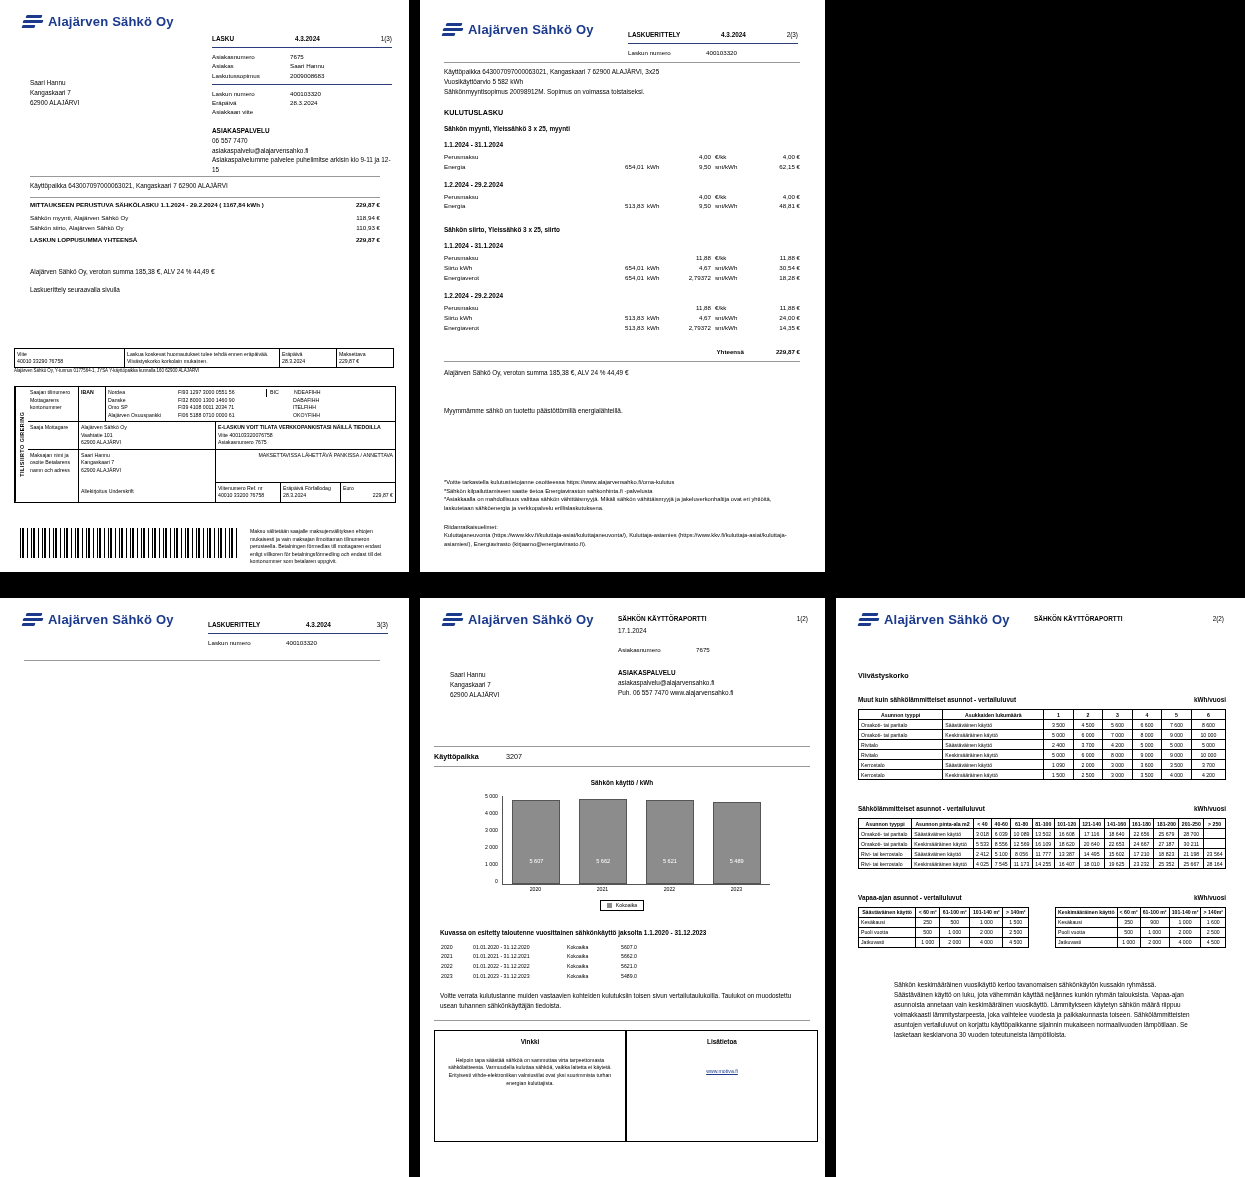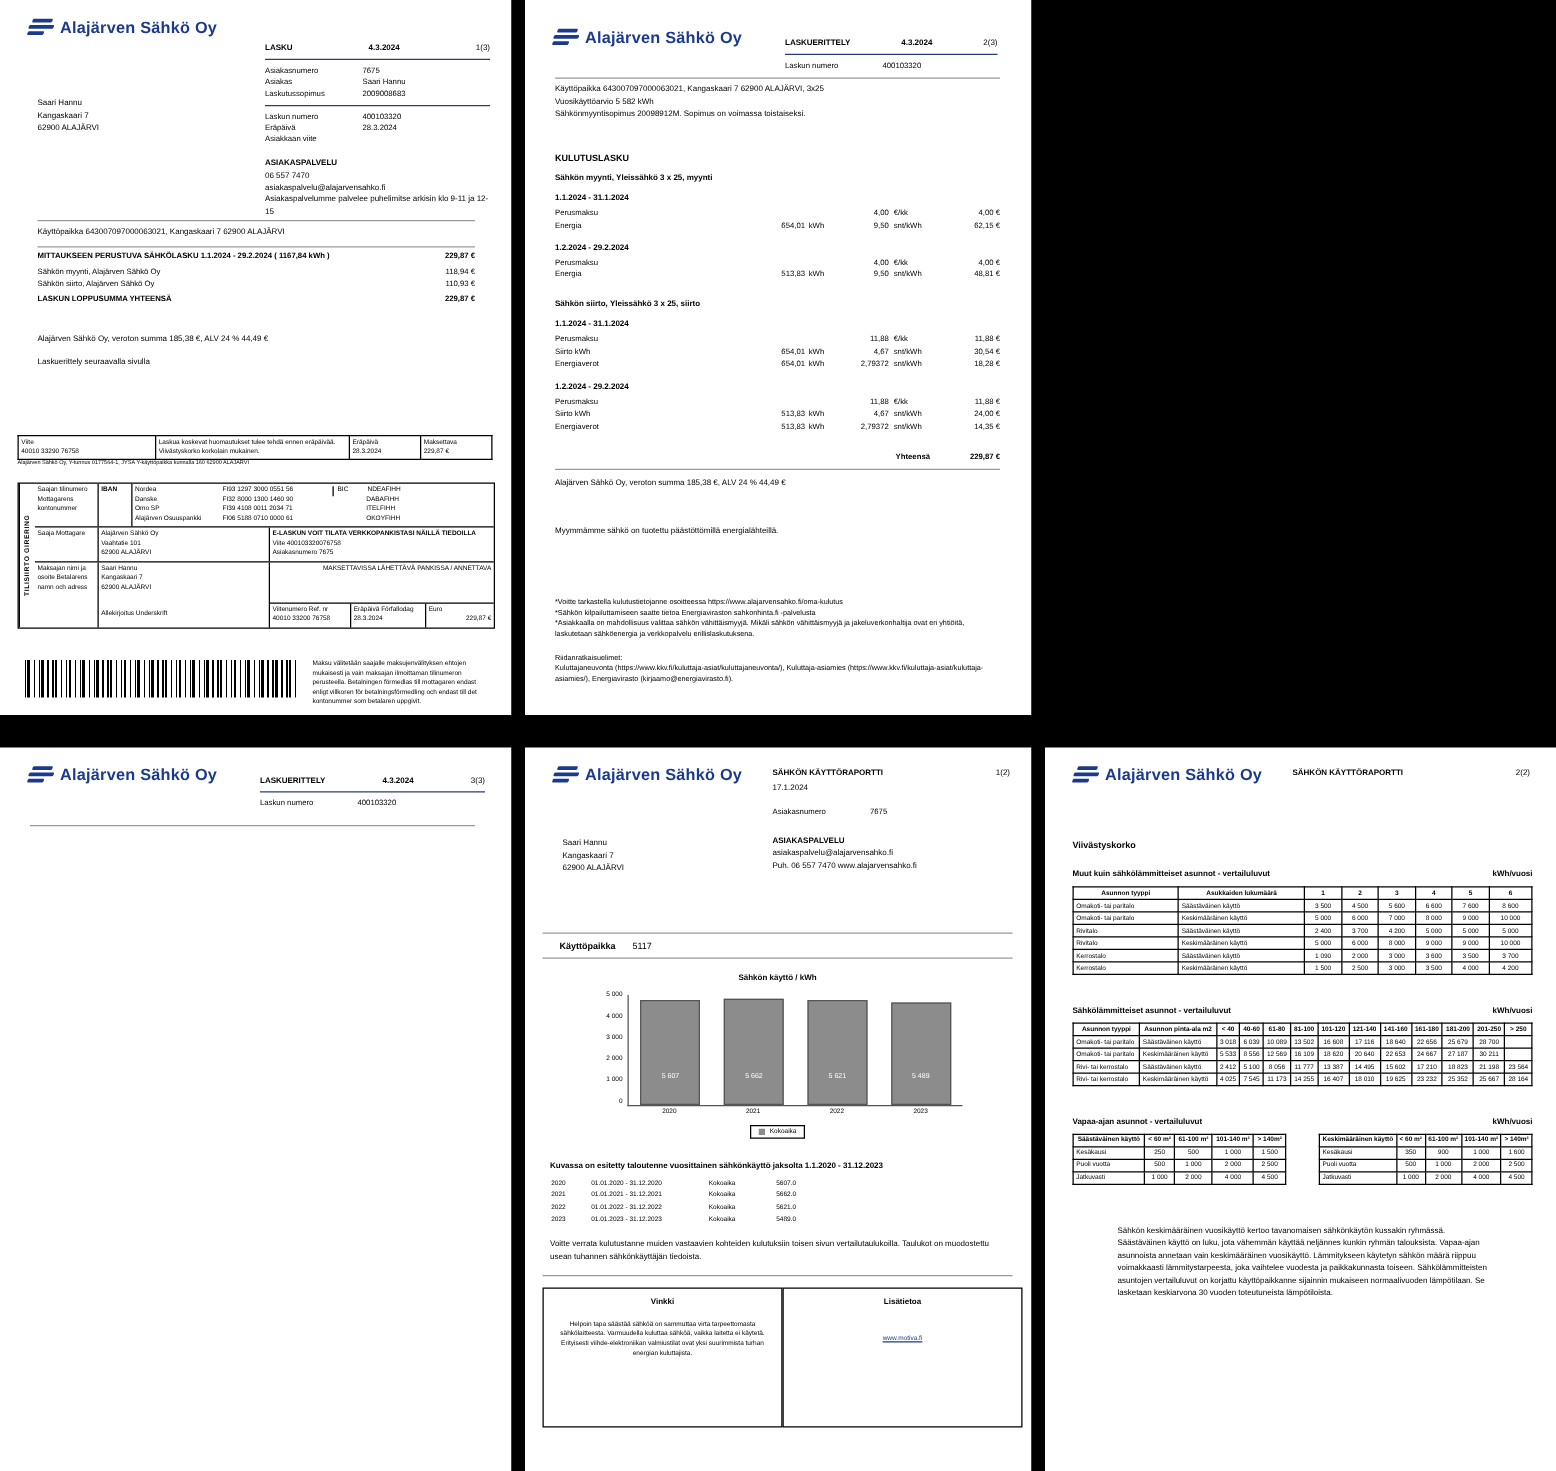--- a/index.html
+++ b/index.html
@@ -264,21 +264,21 @@
         <span class="v">400103320</span>
     </div>
   </div>
 
   <div style="position:absolute;left:24px;top:62px;width:356px;">
     <hr class="thin">
     <div class="s" style="margin-top:4px;">Käyttöpaikka 643007097000063021, Kangaskaari 7 62900 ALAJÄRVI, 3x25</div>
     <div class="s">Vuosikäyttöarvio 5 582 kWh</div>
     <div class="s">Sähkönmyyntisopimus 20098912M. Sopimus on voimassa toistaiseksi.</div>
 
-    <div class="m b" style="margin-top:24px;">KULUTUSLASKU</div>
+    <div class="m b" style="margin-top:10px;">KULUTUSLASKU</div>
     <div class="s b" style="margin-top:6px;">Sähkön myynti, Yleissähkö 3 x 25, myynti</div>
 
     <div style="margin-top:6px;">
       <div class="s b">1.1.2024 - 31.1.2024</div>
       <div class="linerow" style="margin-top:2px;">
         <span style="width:140px;">Perusmaksu</span>
         <span style="width:60px;" class="r"></span>
         <span style="width:24px;padding-left:3px;"></span>
         <span style="width:40px;" class="r">4,00</span>
         <span style="width:44px;padding-left:4px;">€/kk</span>
@@ -442,25 +442,25 @@
       <div class="s">Puh.  06 557 7470        www.alajarvensahko.fi</div>
     </div>
   </div>
 
   <div style="position:absolute;left:30px;top:72px;">
     <div class="s">Saari Hannu</div>
     <div class="s">Kangaskaari 7</div>
     <div class="s">62900 ALAJÄRVI</div>
   </div>
 
-  <div style="position:absolute;left:14px;top:148px;width:376px;text-align:center;">
+  <div style="position:absolute;left:14px;top:148px;width:376px;">
     <hr class="thin">
     <div style="display:flex;margin-top:4px;">
       <div class="m b" style="width:72px;">Käyttöpaikka</div>
-      <div class="m">5117</div>
+      <div class="m">3207</div>
     </div>
     <hr class="thin" style="margin-top:4px;">
   </div>
 
   <div style="position:absolute;left:14px;top:178px;width:376px;height:160px;">
     <div class="s b c" style="margin-top:2px;">Sähkön käyttö / kWh</div>
     <div style="position:relative;margin:8px 0 0 0;height:118px;">
 
       <div style="position:absolute;left:30px;top:0;width:34px;height:104px;">
         <div class="tiny r" style="position:absolute;right:0;top:-3px;">5 000</div>

